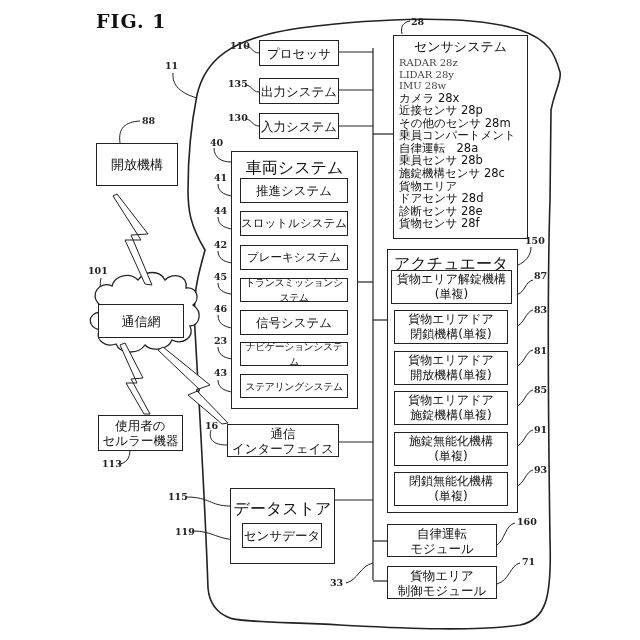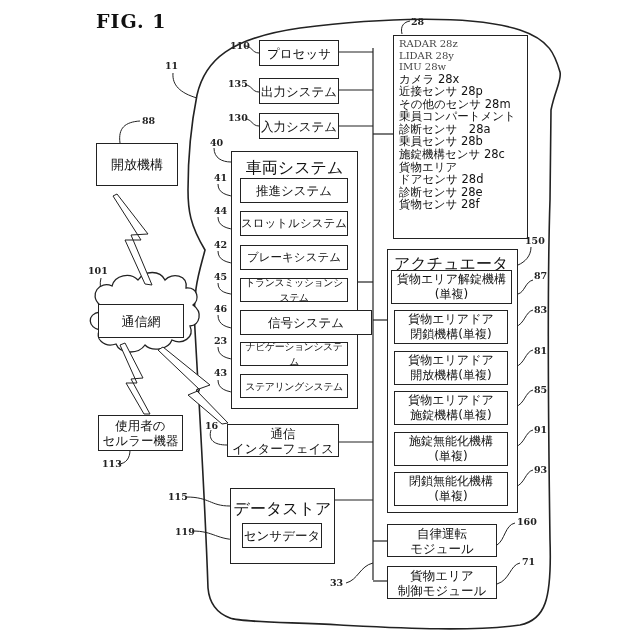--- a/index.html
+++ b/index.html
@@ -122,50 +122,51 @@
 <div class="ref" style="left:210px;top:137px;">40</div>
 
 <div class="box" style="left:240px;top:178px;width:108px;height:25px;">推進システム</div>
 <div class="ref" style="left:214px;top:172px;">41</div>
 <div class="box" style="left:240px;top:211px;width:108px;height:25px;font-size:11.5px;">スロットルシステム</div>
 <div class="ref" style="left:214px;top:205px;">44</div>
 <div class="box" style="left:240px;top:245px;width:108px;height:25px;font-size:11.5px;">ブレーキシステム</div>
 <div class="ref" style="left:214px;top:239px;">42</div>
 <div class="box small" style="left:240px;top:278px;width:108px;height:24px;">トランスミッションシステム</div>
 <div class="ref" style="left:214px;top:271px;">45</div>
-<div class="box" style="left:240px;top:310px;width:132px;height:25px;">信号システム</div>
+<div class="box" style="left:240px;top:310px;width:108px;height:25px;">信号システム</div>
 <div class="ref" style="left:214px;top:303px;">46</div>
 <div class="box small" style="left:240px;top:342px;width:108px;height:24px;">ナビゲーションシステム</div>
 <div class="ref" style="left:214px;top:335px;">23</div>
 <div class="box small" style="left:240px;top:374px;width:108px;height:24px;">ステアリングシステム</div>
 <div class="ref" style="left:214px;top:367px;">43</div>
 
 <div class="box tall" style="left:227px;top:424px;width:112px;height:33px;">
   <span>通信</span>
   <span>インターフェイス</span>
 </div>
 <div class="ref" style="left:205px;top:420px;">16</div>
 
 <div class="container" style="left:230px;top:488px;width:105px;height:76px;">
   <div class="ctitle" style="top:10px;">データストア</div>
 </div>
 <div class="ref" style="left:168px;top:491px;">115</div>
 <div class="box" style="left:242px;top:523px;width:80px;height:25px;">センサデータ</div>
 <div class="ref" style="left:175px;top:526px;">119</div>
 
 <div class="sensor-list">
+  <div class="st">センサシステム</div>
   <div id="sensor-items">
       <div class="it en">RADAR 28z</div>
       <div class="it en">LIDAR 28y</div>
       <div class="it en">IMU 28w</div>
       <div class="it">カメラ 28x</div>
       <div class="it">近接センサ 28p</div>
       <div class="it">その他のセンサ 28m</div>
       <div class="it">乗員コンパートメント</div>
-      <div class="it">診断センサ　28a</div>
+      <div class="it">自律運転　28a</div>
       <div class="it">乗員センサ 28b</div>
       <div class="it">施錠機構センサ 28c</div>
       <div class="it">貨物エリア</div>
       <div class="it">ドアセンサ 28d</div>
       <div class="it">診断センサ 28e</div>
       <div class="it">貨物センサ 28f</div>
     </div>
 </div>
 <div class="ref" style="left:411px;top:16px;">28</div>
 

